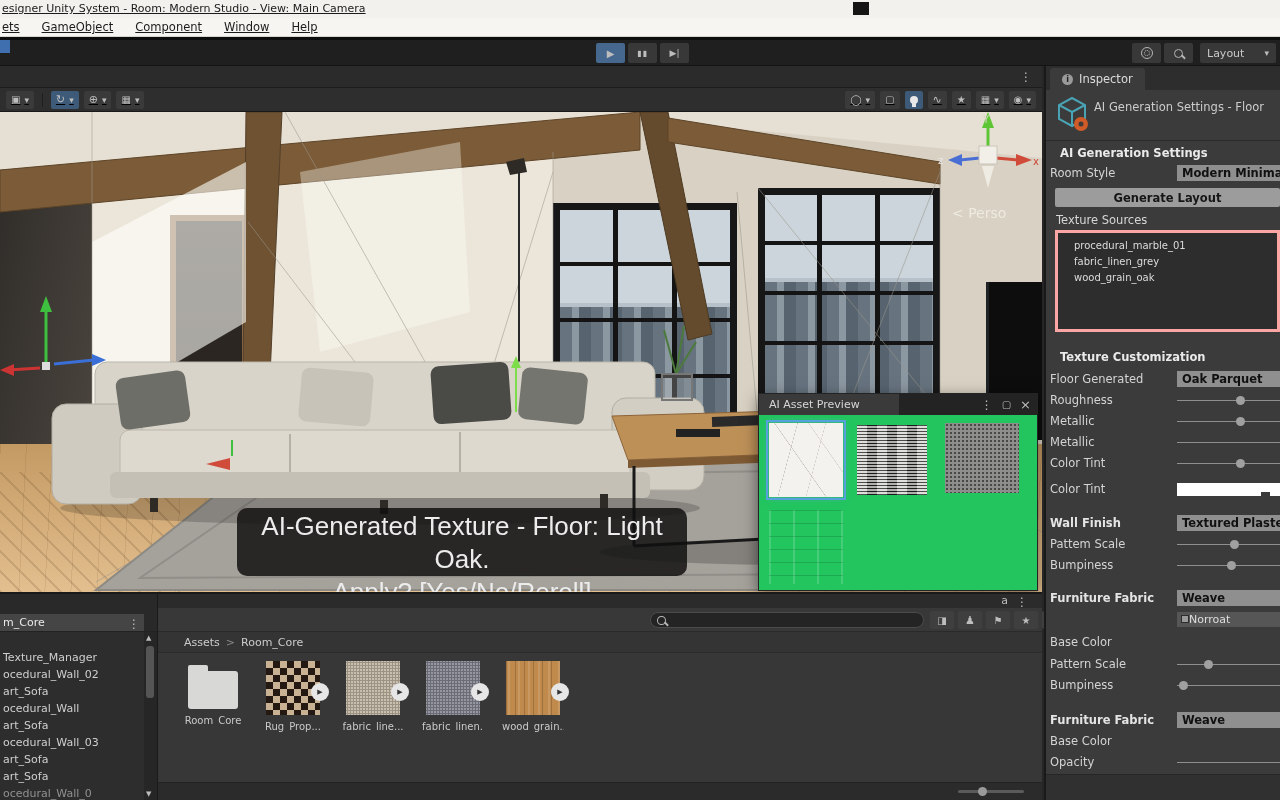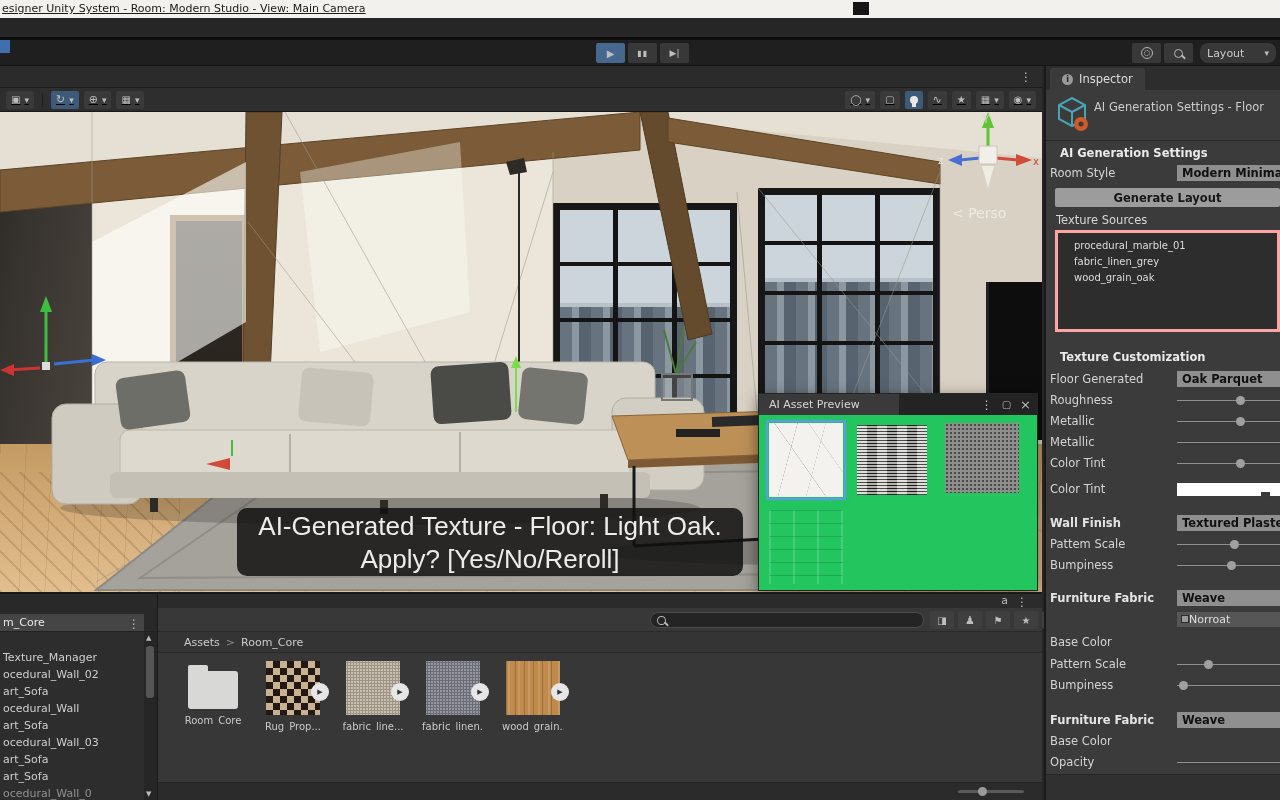--- a/index.html
+++ b/index.html
@@ -17,21 +17,21 @@
            display:flex;gap:22px;align-items:center;font-size:11.5px;color:#1b1b1b;padding-left:2px;}
   .menubar span{cursor:default;}
   .appstrip{left:0;top:37px;width:1280px;height:3px;background:#0d0d0d;}
 
   
   .toolbar{left:0;top:40px;width:1280px;height:26px;background:#1f1f1f;border-bottom:1px solid #141414;}
   .appbadge{left:0px;top:40px;width:10px;height:13px;background:#3f6fae;}
   .tbtn{position:absolute;top:3px;width:29px;height:20px;background:#383838;border-radius:2px;
         display:flex;align-items:center;justify-content:center;color:#c9c9c9;font-size:10px;}
   .tbtn.active{background:#46688e;color:#eaf1f8;}
-  .layoutdd{position:absolute;top:3px;left:1200px;width:76px;height:20px;background:#383838;border-radius:8px;
+  .layoutdd{position:absolute;top:3px;left:1200px;width:76px;height:20px;background:#383838;border-radius:2px;
             color:#c9c9c9;font-size:11px;display:flex;align-items:center;justify-content:space-between;padding:0 7px;}
 
   
   .ic{display:inline-flex;align-items:center;justify-content:center;color:#bdbdbd;}
   .g-play::before{content:"▶";font-size:10px;}
   .g-pause::before{content:"▮▮";font-size:8px;letter-spacing:1px;}
   .g-step::before{content:"▶|";font-size:9px;}
   .g-caret::before{content:"▾";font-size:9px;}
   .g-kebab::before{content:"⋮";font-size:12px;}
   .g-close::before{content:"×";font-size:13px;}
@@ -86,21 +86,21 @@
         background:linear-gradient(180deg,#332d27,#241f1b);}
   .win{position:absolute;border:7px solid #171717;background:linear-gradient(#ccd5db 0 42%,#b6c1ca 42%);}
   .win .city{position:absolute;left:0;right:0;bottom:0;height:56%;
         background:repeating-linear-gradient(90deg,#67747f 0 12px,#8b97a1 12px 19px,#57646f 19px 31px);}
   .win .mv{position:absolute;top:0;bottom:0;width:5px;background:#141414;}
   .win .mh{position:absolute;left:0;right:0;height:4px;background:#141414;}
   .tv{position:absolute;left:986px;top:170px;width:56px;height:158px;background:#0d0d0d;
       border-left:3px solid #1f2326;}
   .vp-svg{position:absolute;left:0;top:0;width:1042px;height:480px;}
 
-  .caption{position:absolute;left:237px;top:396px;width:506px;height:68px;background:rgba(16,16,16,.84);
+  .caption{position:absolute;left:237px;top:396px;width:450px;height:68px;background:rgba(16,16,16,.84);
            border-radius:10px;color:#ececec;font-size:26px;line-height:33px;text-align:center;
            font-family:"Liberation Sans","DejaVu Sans",sans-serif;padding-top:2px;}
 
   
   .preview{position:absolute;left:758px;top:281px;width:280px;height:198px;background:#22c55e;
            border:1px solid #242424;box-shadow:0 4px 14px rgba(0,0,0,.5);}
   .pv-bar{position:absolute;left:0;top:0;right:0;height:21px;background:#232323;display:flex;align-items:center;}
   .pv-tab{height:21px;background:#3a3a3a;color:#d6d6d6;font-size:11px;display:flex;align-items:center;
           padding:0 10px;min-width:140px;}
   .pv-icons{position:absolute;right:6px;top:0;height:21px;display:flex;gap:9px;align-items:center;}
@@ -191,20 +191,27 @@
 </head>
 <body>
 
 <div id="app">
 
   <div class="abs titlebar">
     <span>esigner Unity System - Room: Modern Studio - View: Main Camera</span>
     <span class="winicon"></span>
   </div>
 
+  <div class="abs menubar">
+    <span>ets</span>
+    <span>GameObject</span>
+    <span>Component</span>
+    <span>Window</span>
+    <span>Help</span>
+  </div>
   <div class="abs appstrip"></div>
 
   <div class="abs toolbar">
     <div class="tbtn active" style="left:596px">
         <span class="ic g-play"></span>
       </div>
     <div class="tbtn" style="left:628px">
         <span class="ic g-pause"></span>
       </div>
     <div class="tbtn" style="left:660px">

